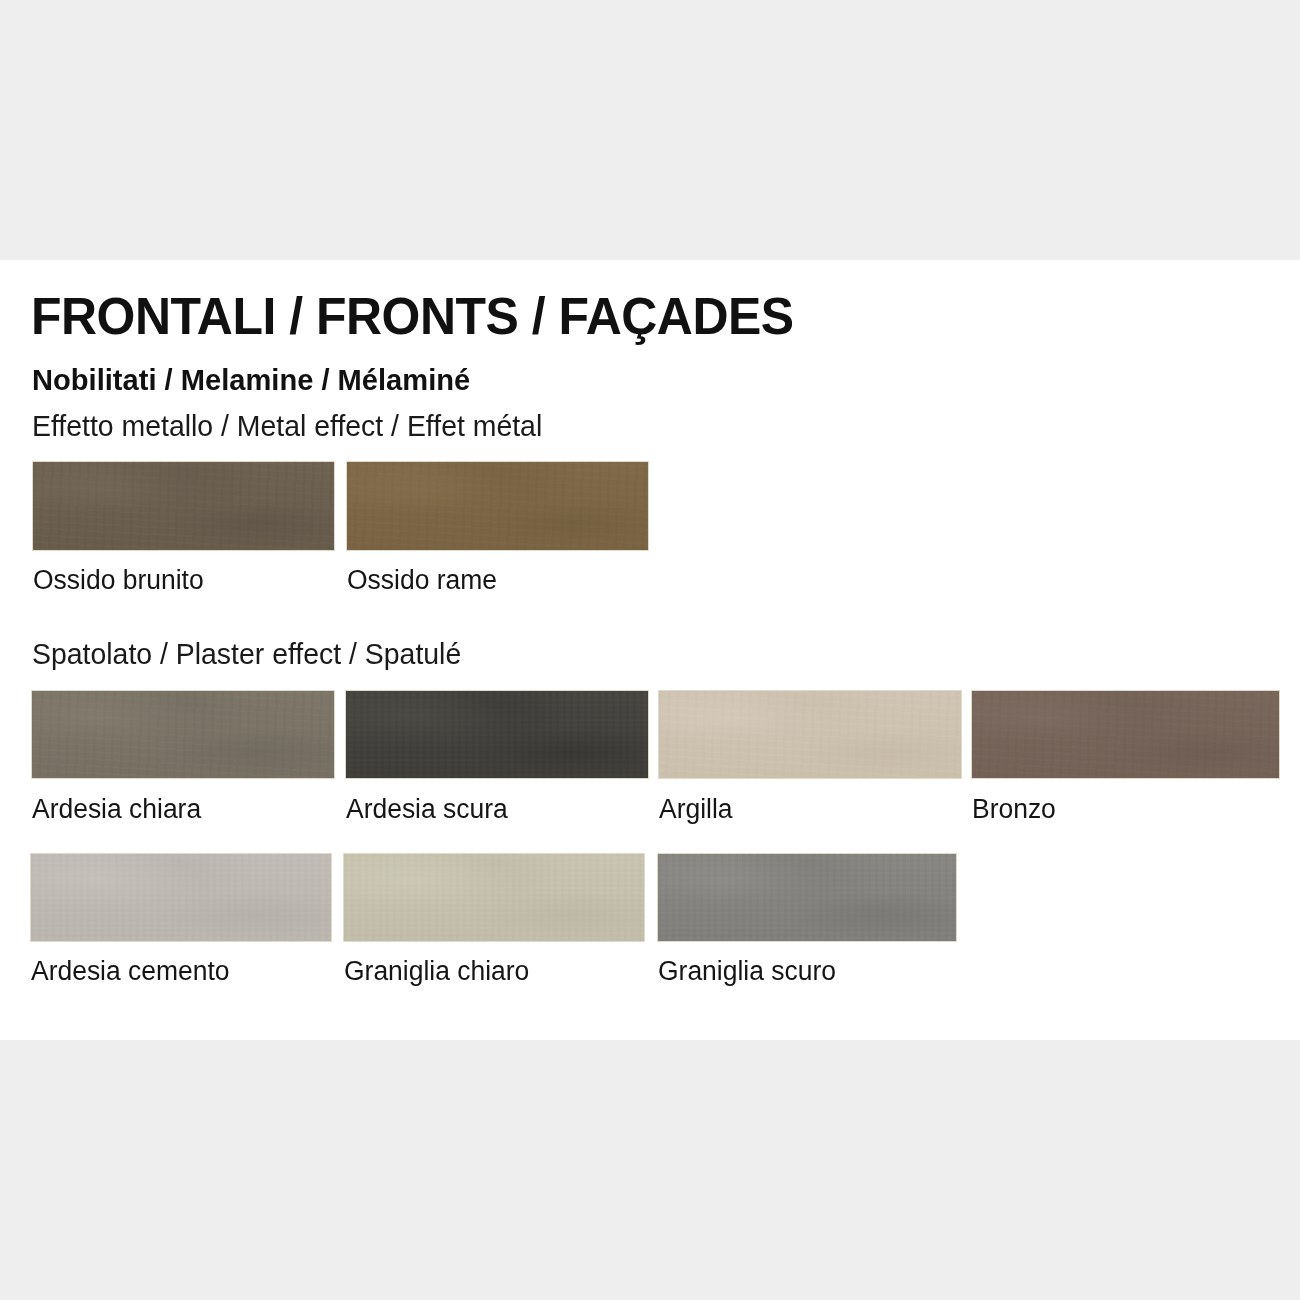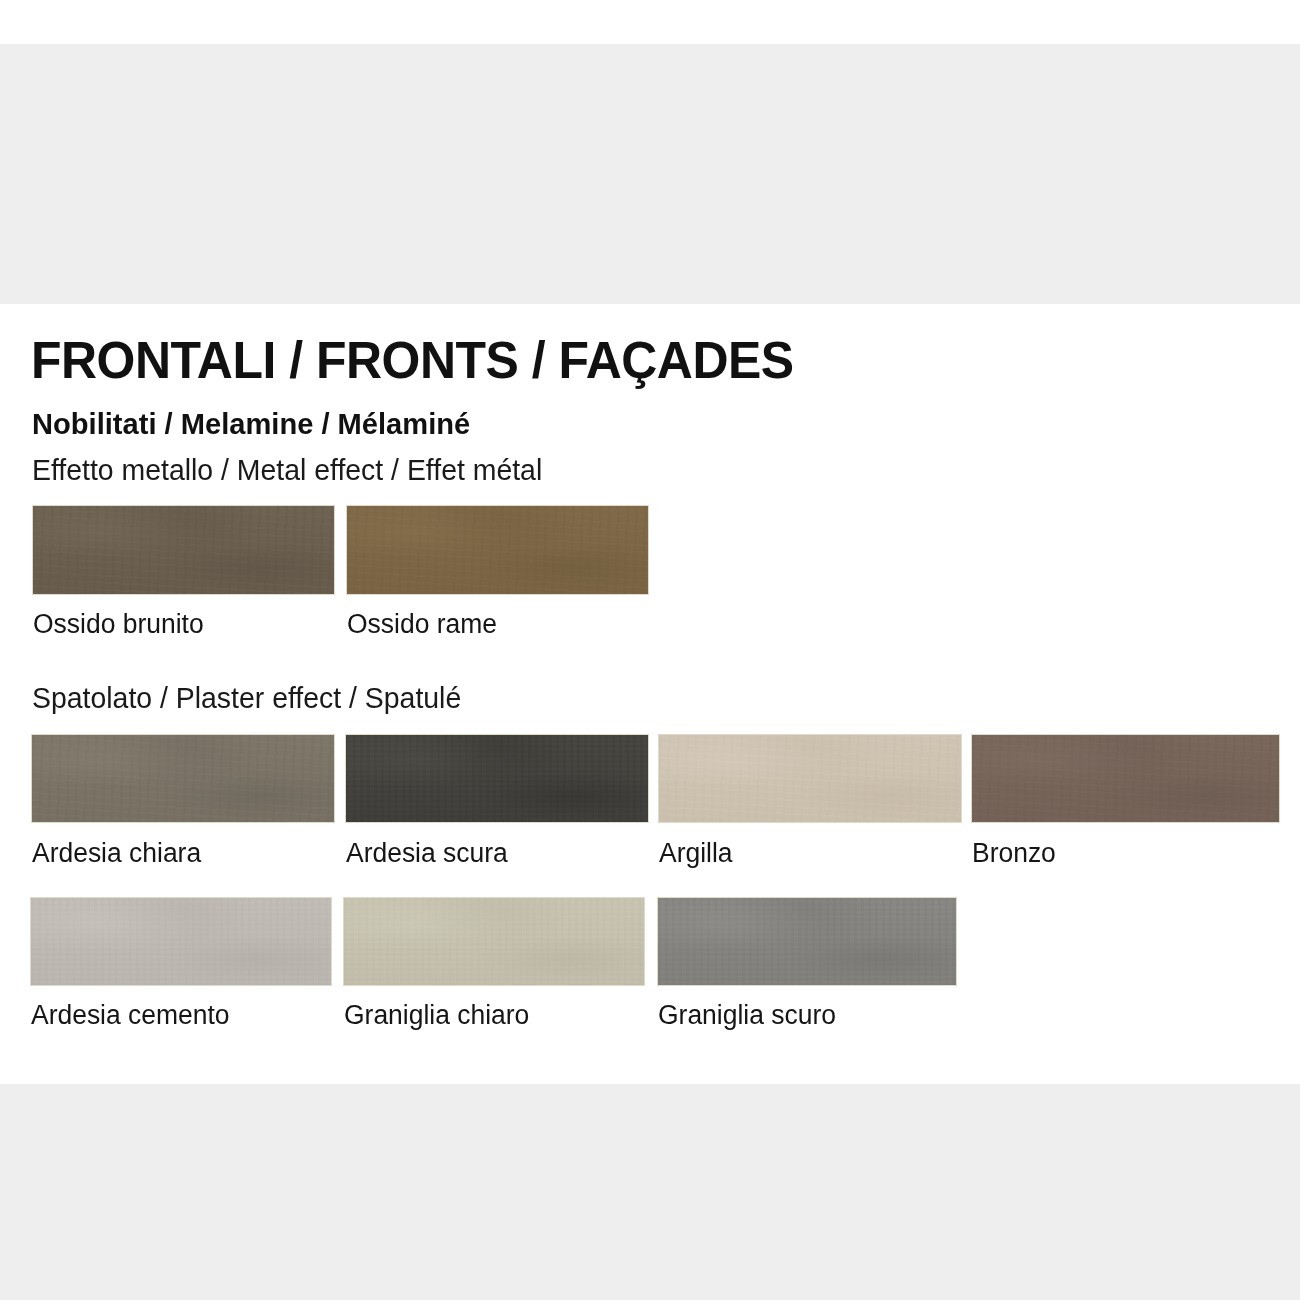--- a/index.html
+++ b/index.html
@@ -11,21 +11,20 @@
     height: 1300px;
     background: #ffffff;
     font-family: "Liberation Sans", sans-serif;
     overflow: hidden;
   }
   .page {
     position: relative;
     width: 1300px;
     height: 976px;
     background: #ffffff;
-    margin-top: 44px;
   }
   .band {
     position: absolute;
     left: 0;
     width: 1300px;
     background: #eeeeee;
   }
   .band-top { top: 0; height: 260px; }
   .band-bottom { top: 1040px; height: 260px; }
 

